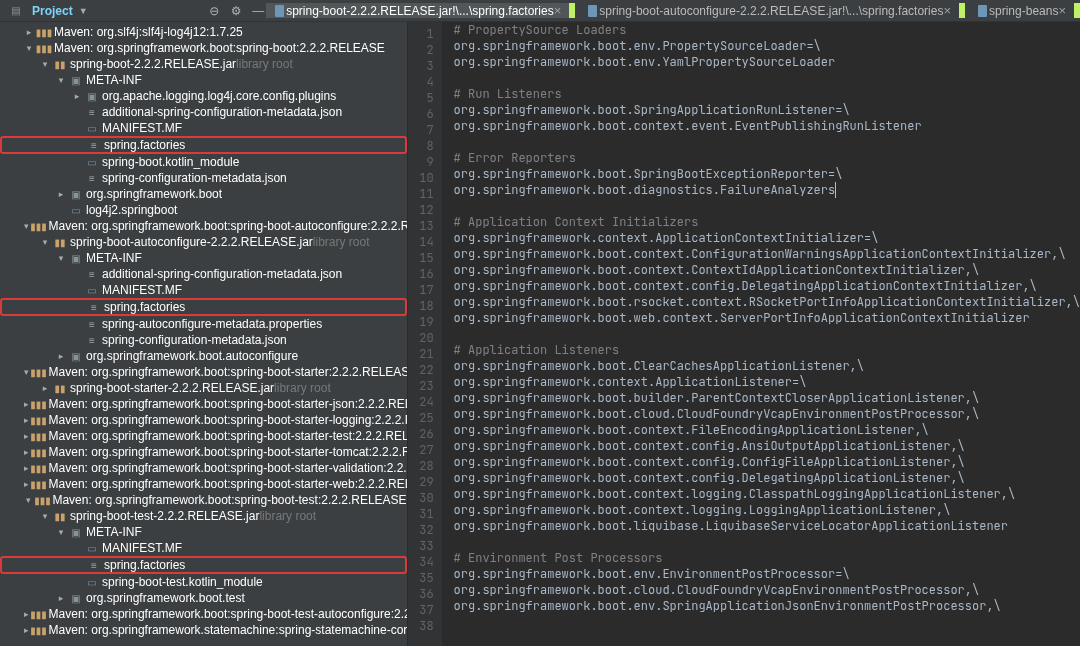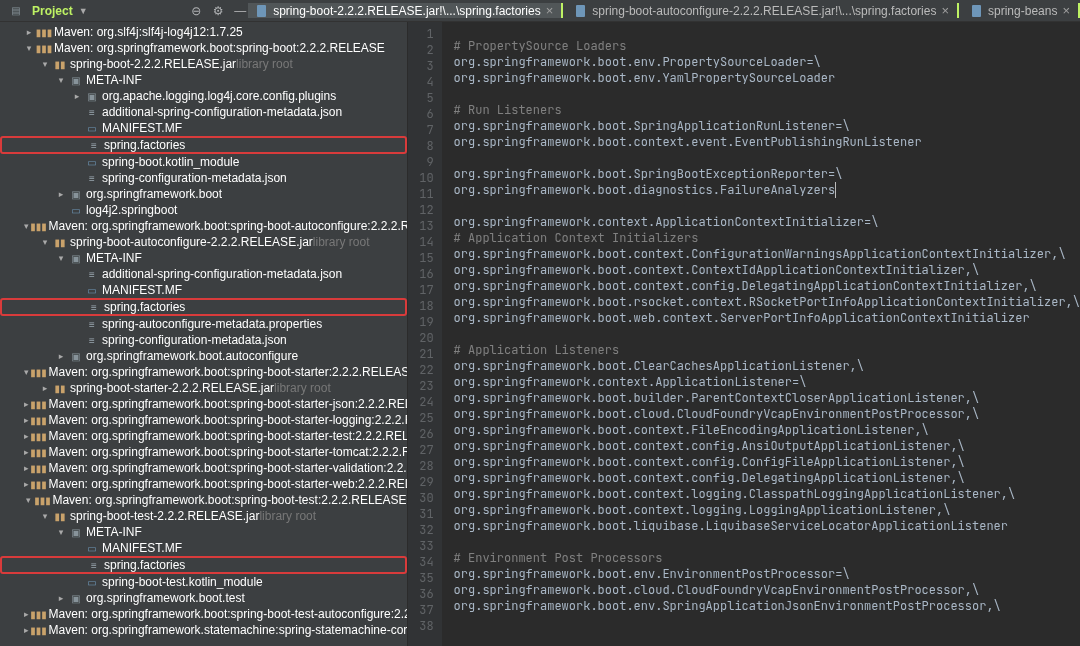--- a/index.html
+++ b/index.html
@@ -6,44 +6,44 @@
 body {
   font-family: "Segoe UI", Arial, sans-serif;
   font-size: 12px;
   background:#2b2b2b;
   color:#a9b7c6;
   width:1080px; height:646px;
   overflow:hidden; display:flex; flex-direction:column;
 }
 .top { display:flex; height:22px; background:#3c3f41; border-bottom:1px solid #323232;}
 .top-left { display:flex; align-items:center; width:433px; padding-left:6px; gap:6px;}
-.proj-lbl { color:#bef264; font-weight:bold; }
+.proj-lbl { color:#7dd3fc; font-weight:bold; }
 .top-right { flex:1; display:flex; align-items:center; gap:4px;}
 .tool-ico { width:16px; height:16px; display:flex; align-items:center; justify-content:center; color:#afb1b3; cursor:pointer;}
 .main { flex:1; display:flex; overflow:hidden;}
 .sidebar { width:433px; background:#3c3f41; overflow-y:auto; border-right:1px solid #2b2b2b;}
 .tree { padding:2px 0 10px 0;}
 .node { display:flex; align-items:center; height:16px; white-space:nowrap; cursor:pointer; }
 .arrow { width:10px; display:inline-block; color:#a9a9a9; font-size:9px; text-align:center;}
 .ico { width:14px; height:14px; margin:0 3px; display:inline-flex; align-items:center; justify-content:center; font-size:10px;}
 .ico-lib { color:#c9a26b;}
 .ico-fold { color:#87939a;}
 .ico-file { color:#6e96b8;}
 .ico-cfg { color:#9aa7b0;}
 .lbl { color:#ffffff;}
 .dim { color:#787878; margin-left:0;}
 .hl { border:2px solid #d93b3b; border-radius:3px; padding:0 2px; height:18px; }
 .edit-area { flex:1; display:flex; flex-direction:column; background:#2b2b2b;}
-.tab { display:flex; align-items:center; padding:0 8px; border-right:2px solid #bef264; color:#bbb; gap:5px; cursor:pointer; white-space:nowrap;}
+.tab { display:flex; align-items:center; padding:0 8px; border-right:6px solid #bef264; color:#bbb; cursor:pointer; white-space:nowrap;}
 .tab.active { background:#515658; color:#fff;}
 .tab-ico { width:12px; height:12px; display:inline-block; }
 .tab-x { color:#a0a0a0; font-size:13px; cursor:pointer;}
 .editor { flex:1; display:flex; overflow:auto; font-family: Consolas,"JetBrains Mono",monospace; font-size:12px;}
 .gutter { width:34px; background:#313335; color:#606366; text-align:right; padding:4px 8px 40px 0; line-height:16px;}
-.code { flex:1; padding:16px 0 40px 12px; line-height:16px; color:#a9b7c6;}
+.code { flex:1; padding:0 0 40px 12px; line-height:16px; color:#a9b7c6;}
 .code .line { white-space:pre; height:16px;}
 .cmt { color:#808080;}
 .caret { border-right:1px solid #bbb;}
 ::-webkit-scrollbar{width:10px;height:10px}
 ::-webkit-scrollbar-thumb{background:#4e5254;border-radius:5px}
 ::-webkit-scrollbar-track{background:#3c3f41}
 </style>
 </head>
 <body>
 
@@ -325,25 +325,26 @@
         </div>
       <div class="code" id="code">
           <div class="line"><span class="cmt"># PropertySource Loaders</span></div>
           <div class="line">org.springframework.boot.env.PropertySourceLoader=\</div>
           <div class="line">org.springframework.boot.env.YamlPropertySourceLoader</div>
           <div class="line"></div>
           <div class="line"><span class="cmt"># Run Listeners</span></div>
           <div class="line">org.springframework.boot.SpringApplicationRunListener=\</div>
           <div class="line">org.springframework.boot.context.event.EventPublishingRunListener</div>
           <div class="line"></div>
+          <div class="line"><span class="cmt"># Error Reporters</span></div>
           <div class="line">org.springframework.boot.SpringBootExceptionReporter=\</div>
           <div class="line">org.springframework.boot.diagnostics.FailureAnalyzers<span class="caret"></span></div>
           <div class="line"></div>
+          <div class="line"><span class="cmt"># Application Context Initializers</span></div>
           <div class="line">org.springframework.context.ApplicationContextInitializer=\</div>
-          <div class="line"><span class="cmt"># Application Context Initializers</span></div>
           <div class="line">org.springframework.boot.context.ConfigurationWarningsApplicationContextInitializer,\</div>
           <div class="line">org.springframework.boot.context.ContextIdApplicationContextInitializer,\</div>
           <div class="line">org.springframework.boot.context.config.DelegatingApplicationContextInitializer,\</div>
           <div class="line">org.springframework.boot.rsocket.context.RSocketPortInfoApplicationContextInitializer,\</div>
           <div class="line">org.springframework.boot.web.context.ServerPortInfoApplicationContextInitializer</div>
           <div class="line"></div>
           <div class="line"><span class="cmt"># Application Listeners</span></div>
           <div class="line">org.springframework.boot.ClearCachesApplicationListener,\</div>
           <div class="line">org.springframework.context.ApplicationListener=\</div>
           <div class="line">org.springframework.boot.builder.ParentContextCloserApplicationListener,\</div>

